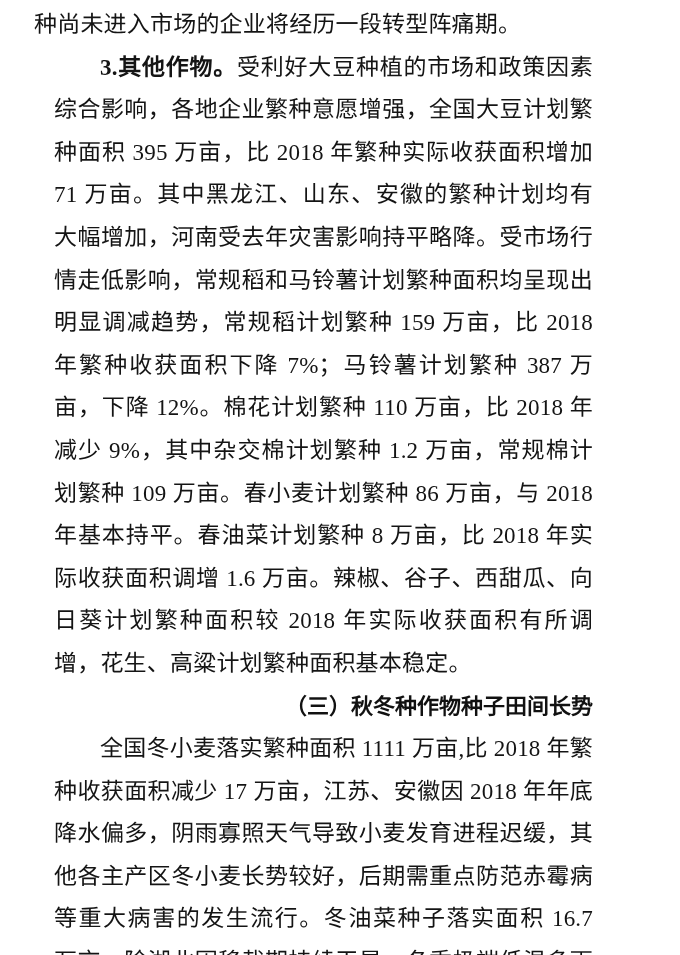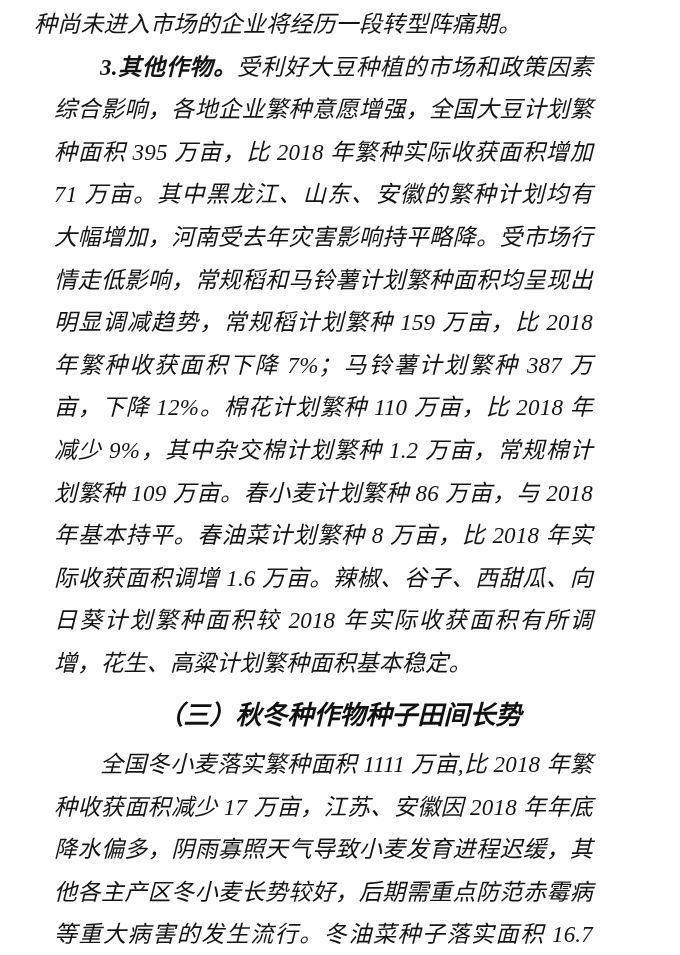--- a/index.html
+++ b/index.html
@@ -10,44 +10,43 @@
   .page {
     position: relative;
     width: 626px;
     height: 955px;
     box-sizing: border-box;
     padding: 4px 33px 0 34px;
     background: #ffffff;
     color: #141414;
     font-family: "Liberation Serif", "DejaVu Serif", serif;
     overflow: hidden;
-    font-style: italic;
   }
   .para {
     margin: 0;
     font-size: 23px;
     line-height: 42.6px;
     letter-spacing: 0.2px;
     text-align: justify;
     text-justify: inter-ideograph;
   }
   .para.indent {
     text-indent: 2em;
     margin-left: 20px;
   }
   .lead {
     font-weight: 700;
   }
   .section-heading {
-    margin: 8px;
-    font-size: 26px;
+    margin: 0;
+    font-size: 22px;
     line-height: 42.6px;
     font-weight: 700;
     text-indent: 2em;
-    text-align: center;
+    text-align: right;
     font-family: "Liberation Sans", "DejaVu Sans", sans-serif;
     color: #111111;
   }
 </style>
 </head>
 <body>
 
 <div class="page">
 
   <p class="para">种尚未进入市场的企业将经历一段转型阵痛期。</p>

